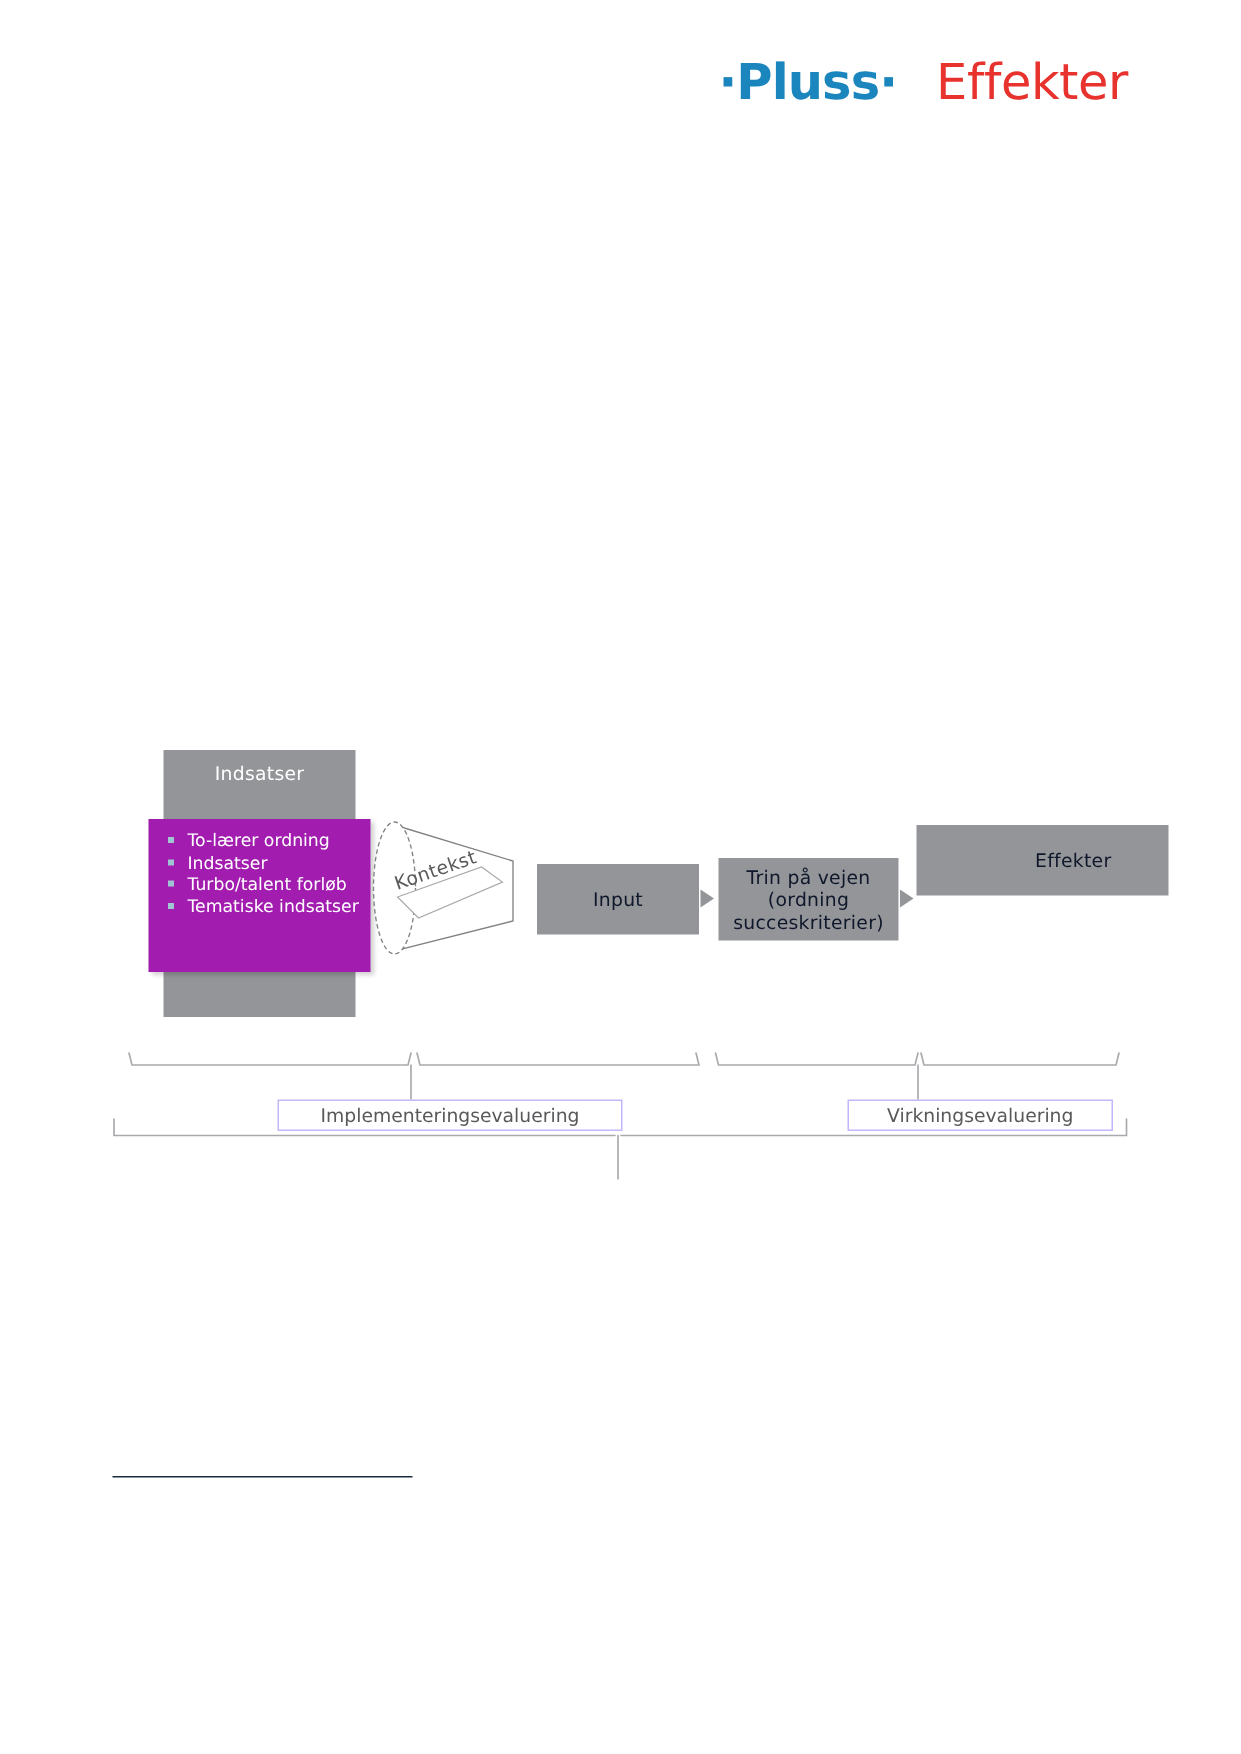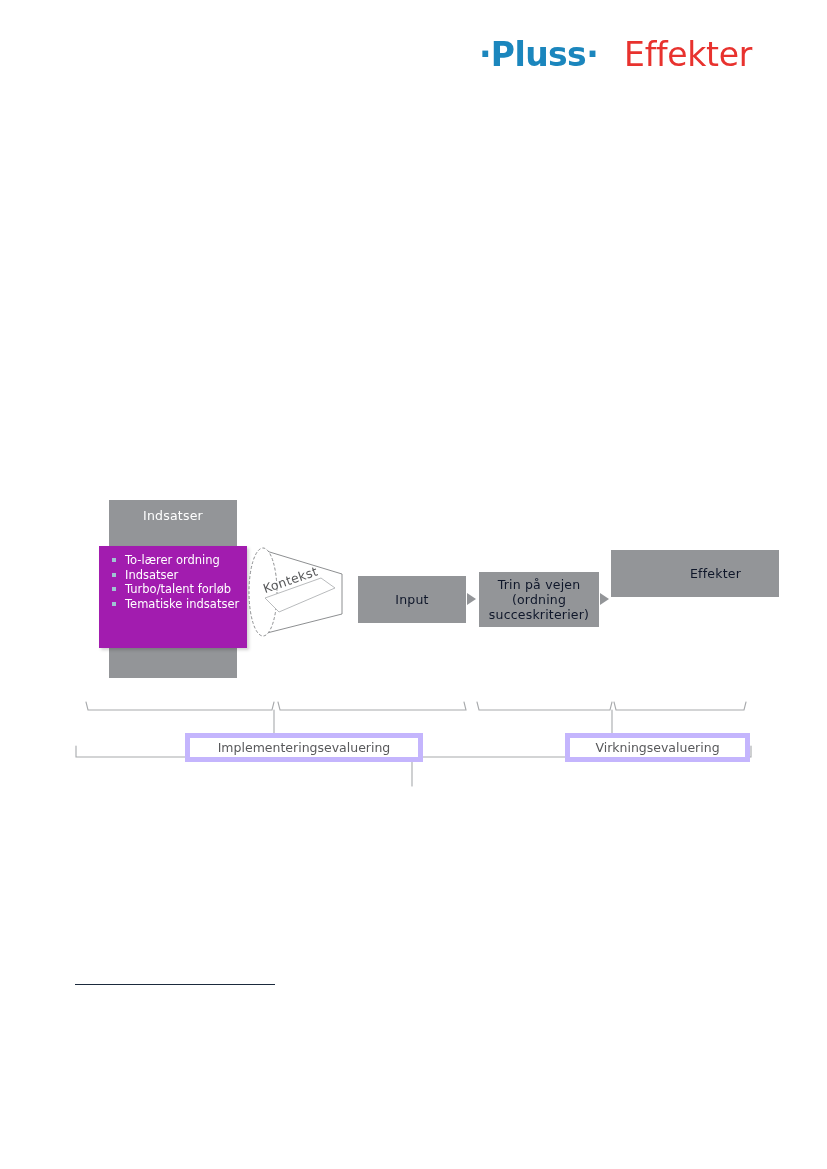--- a/index.html
+++ b/index.html
@@ -171,21 +171,21 @@
     left: 0;
     top: 0;
     width: 827px;
     height: 1169px;
     pointer-events: none;
   }
 
   .bracket-label {
     position: absolute;
     background: #ffffff;
-    border: 5px solid #c4b5fd;
+    border: 1px solid #c4b5fd;
     color: #58595b;
     font-size: 12.5px;
     line-height: 17px;
     text-align: center;
     padding: 1px 6px;
     white-space: nowrap;
   }
   .label-impl   { left: 185px; top: 733px; width: 216px; }
   .label-virk   { left: 531px; top: 733px; width: 163px; margin-left: 34px; }
   .label-foran  { left: 305px; top: 782px; width: 212px; }

